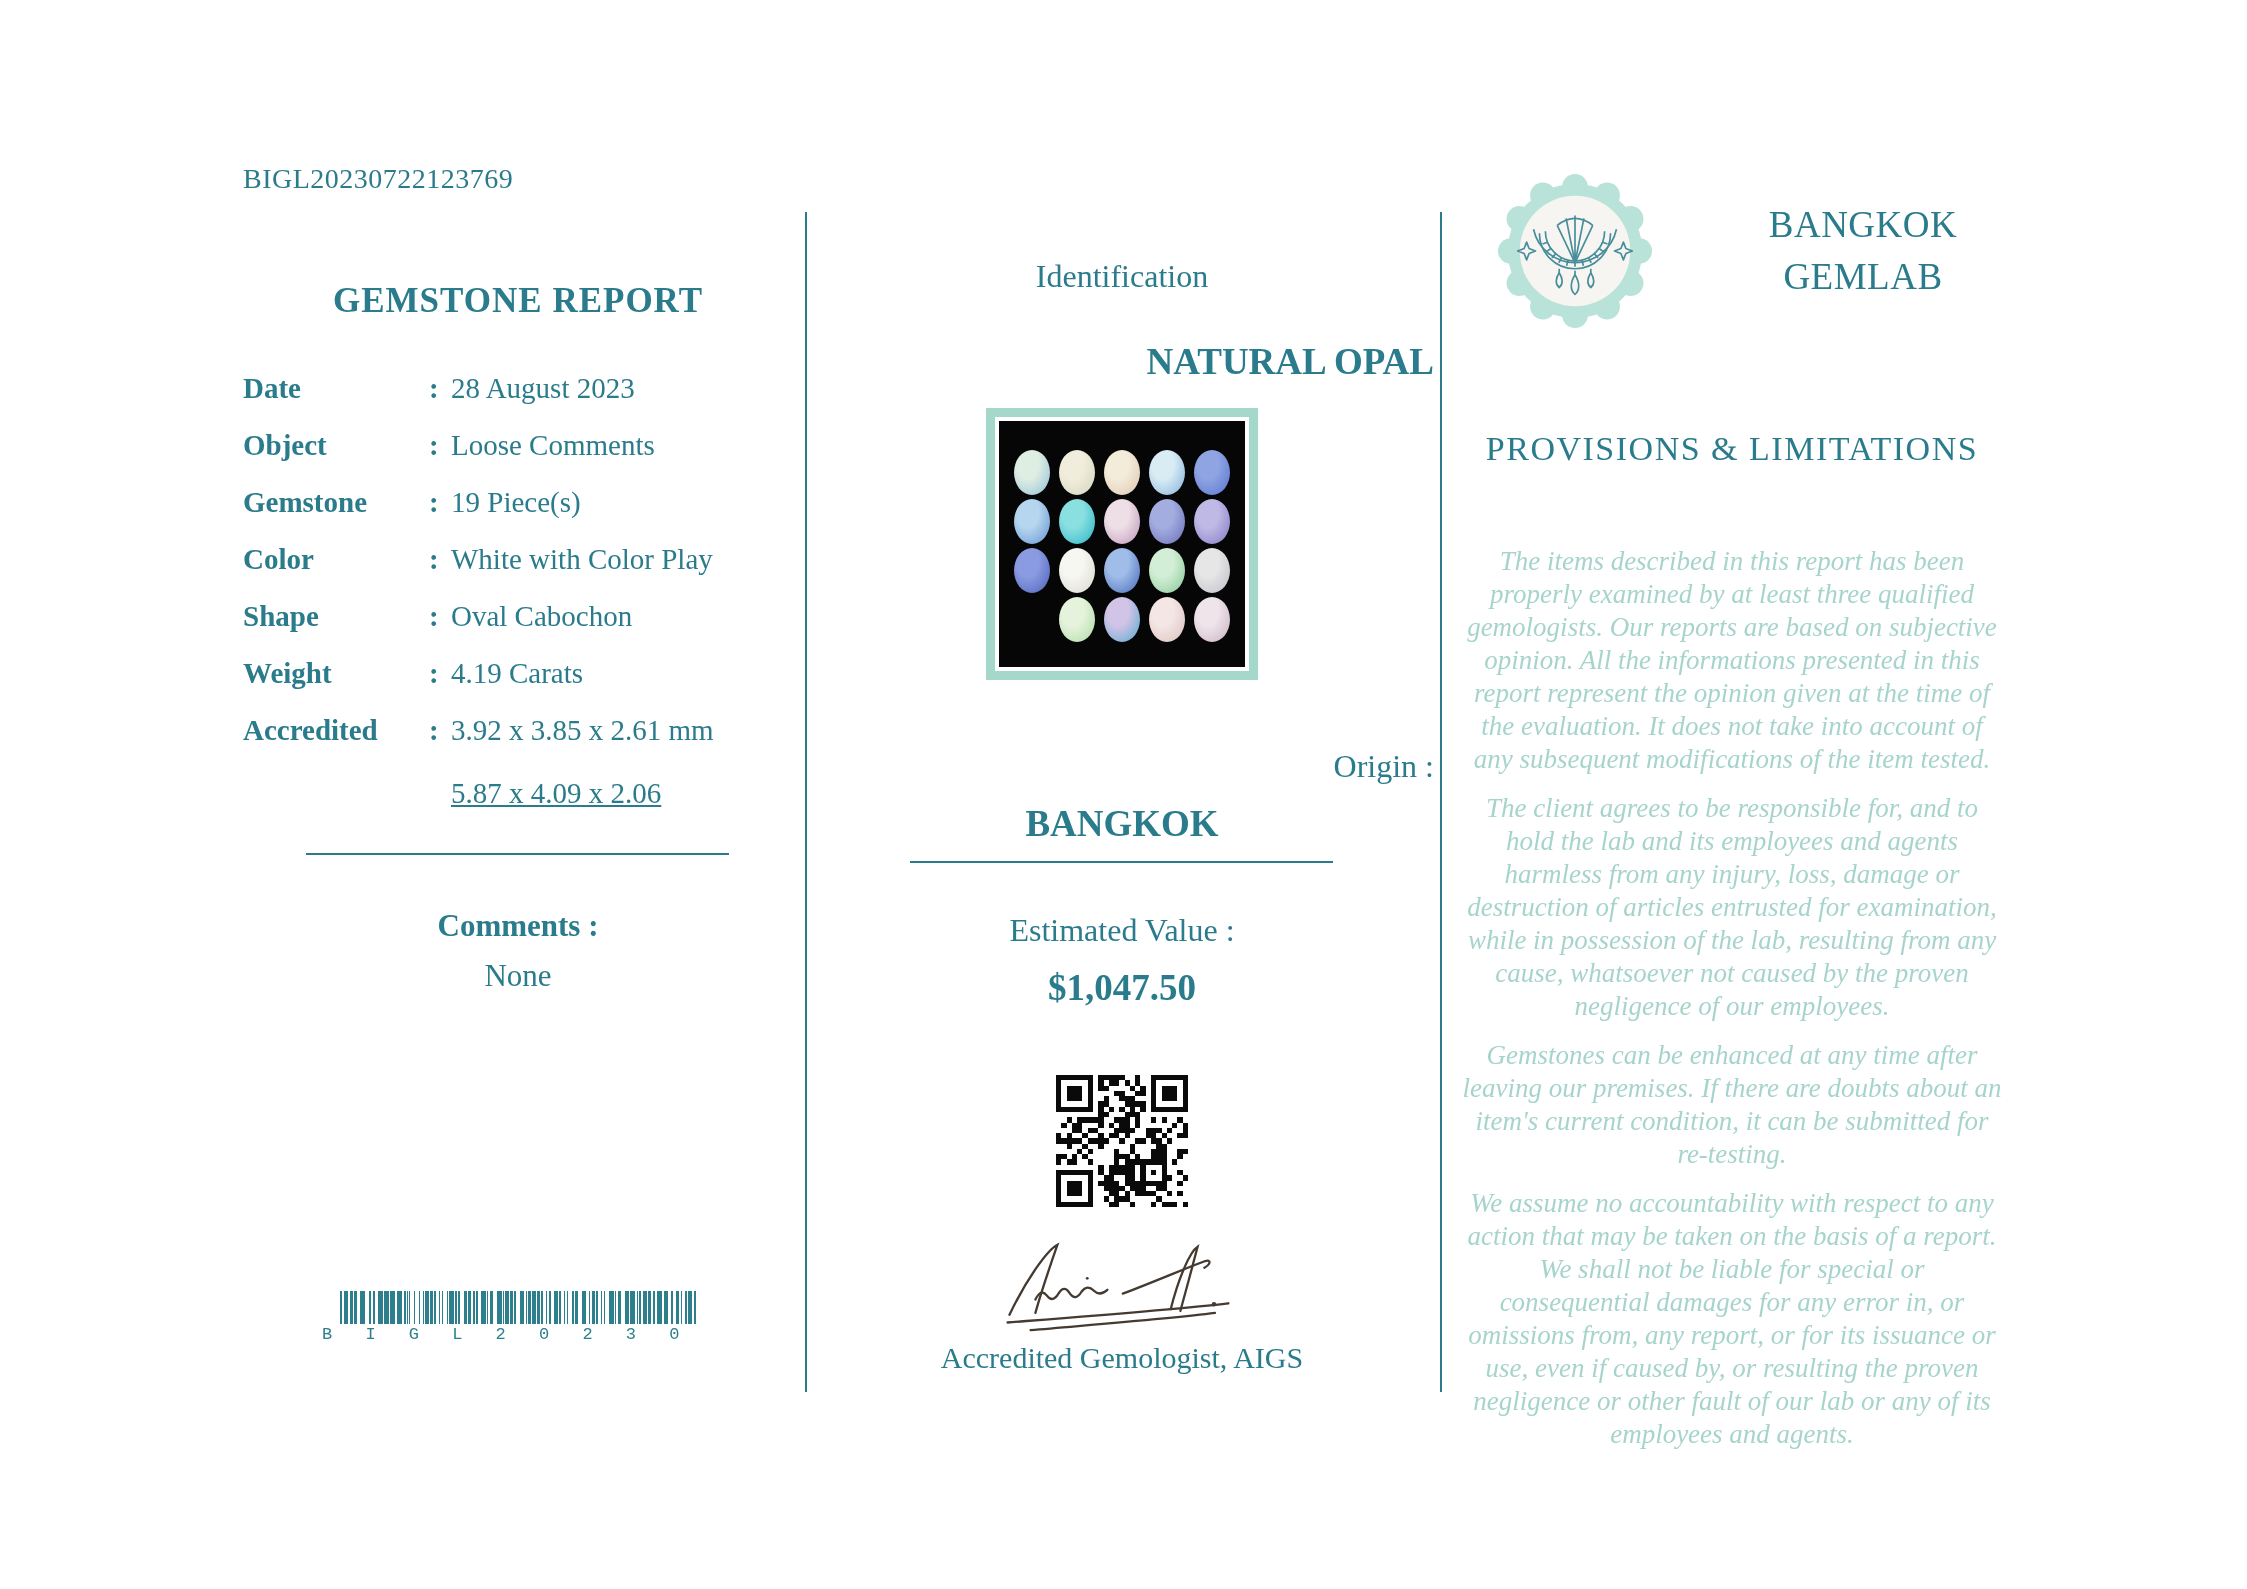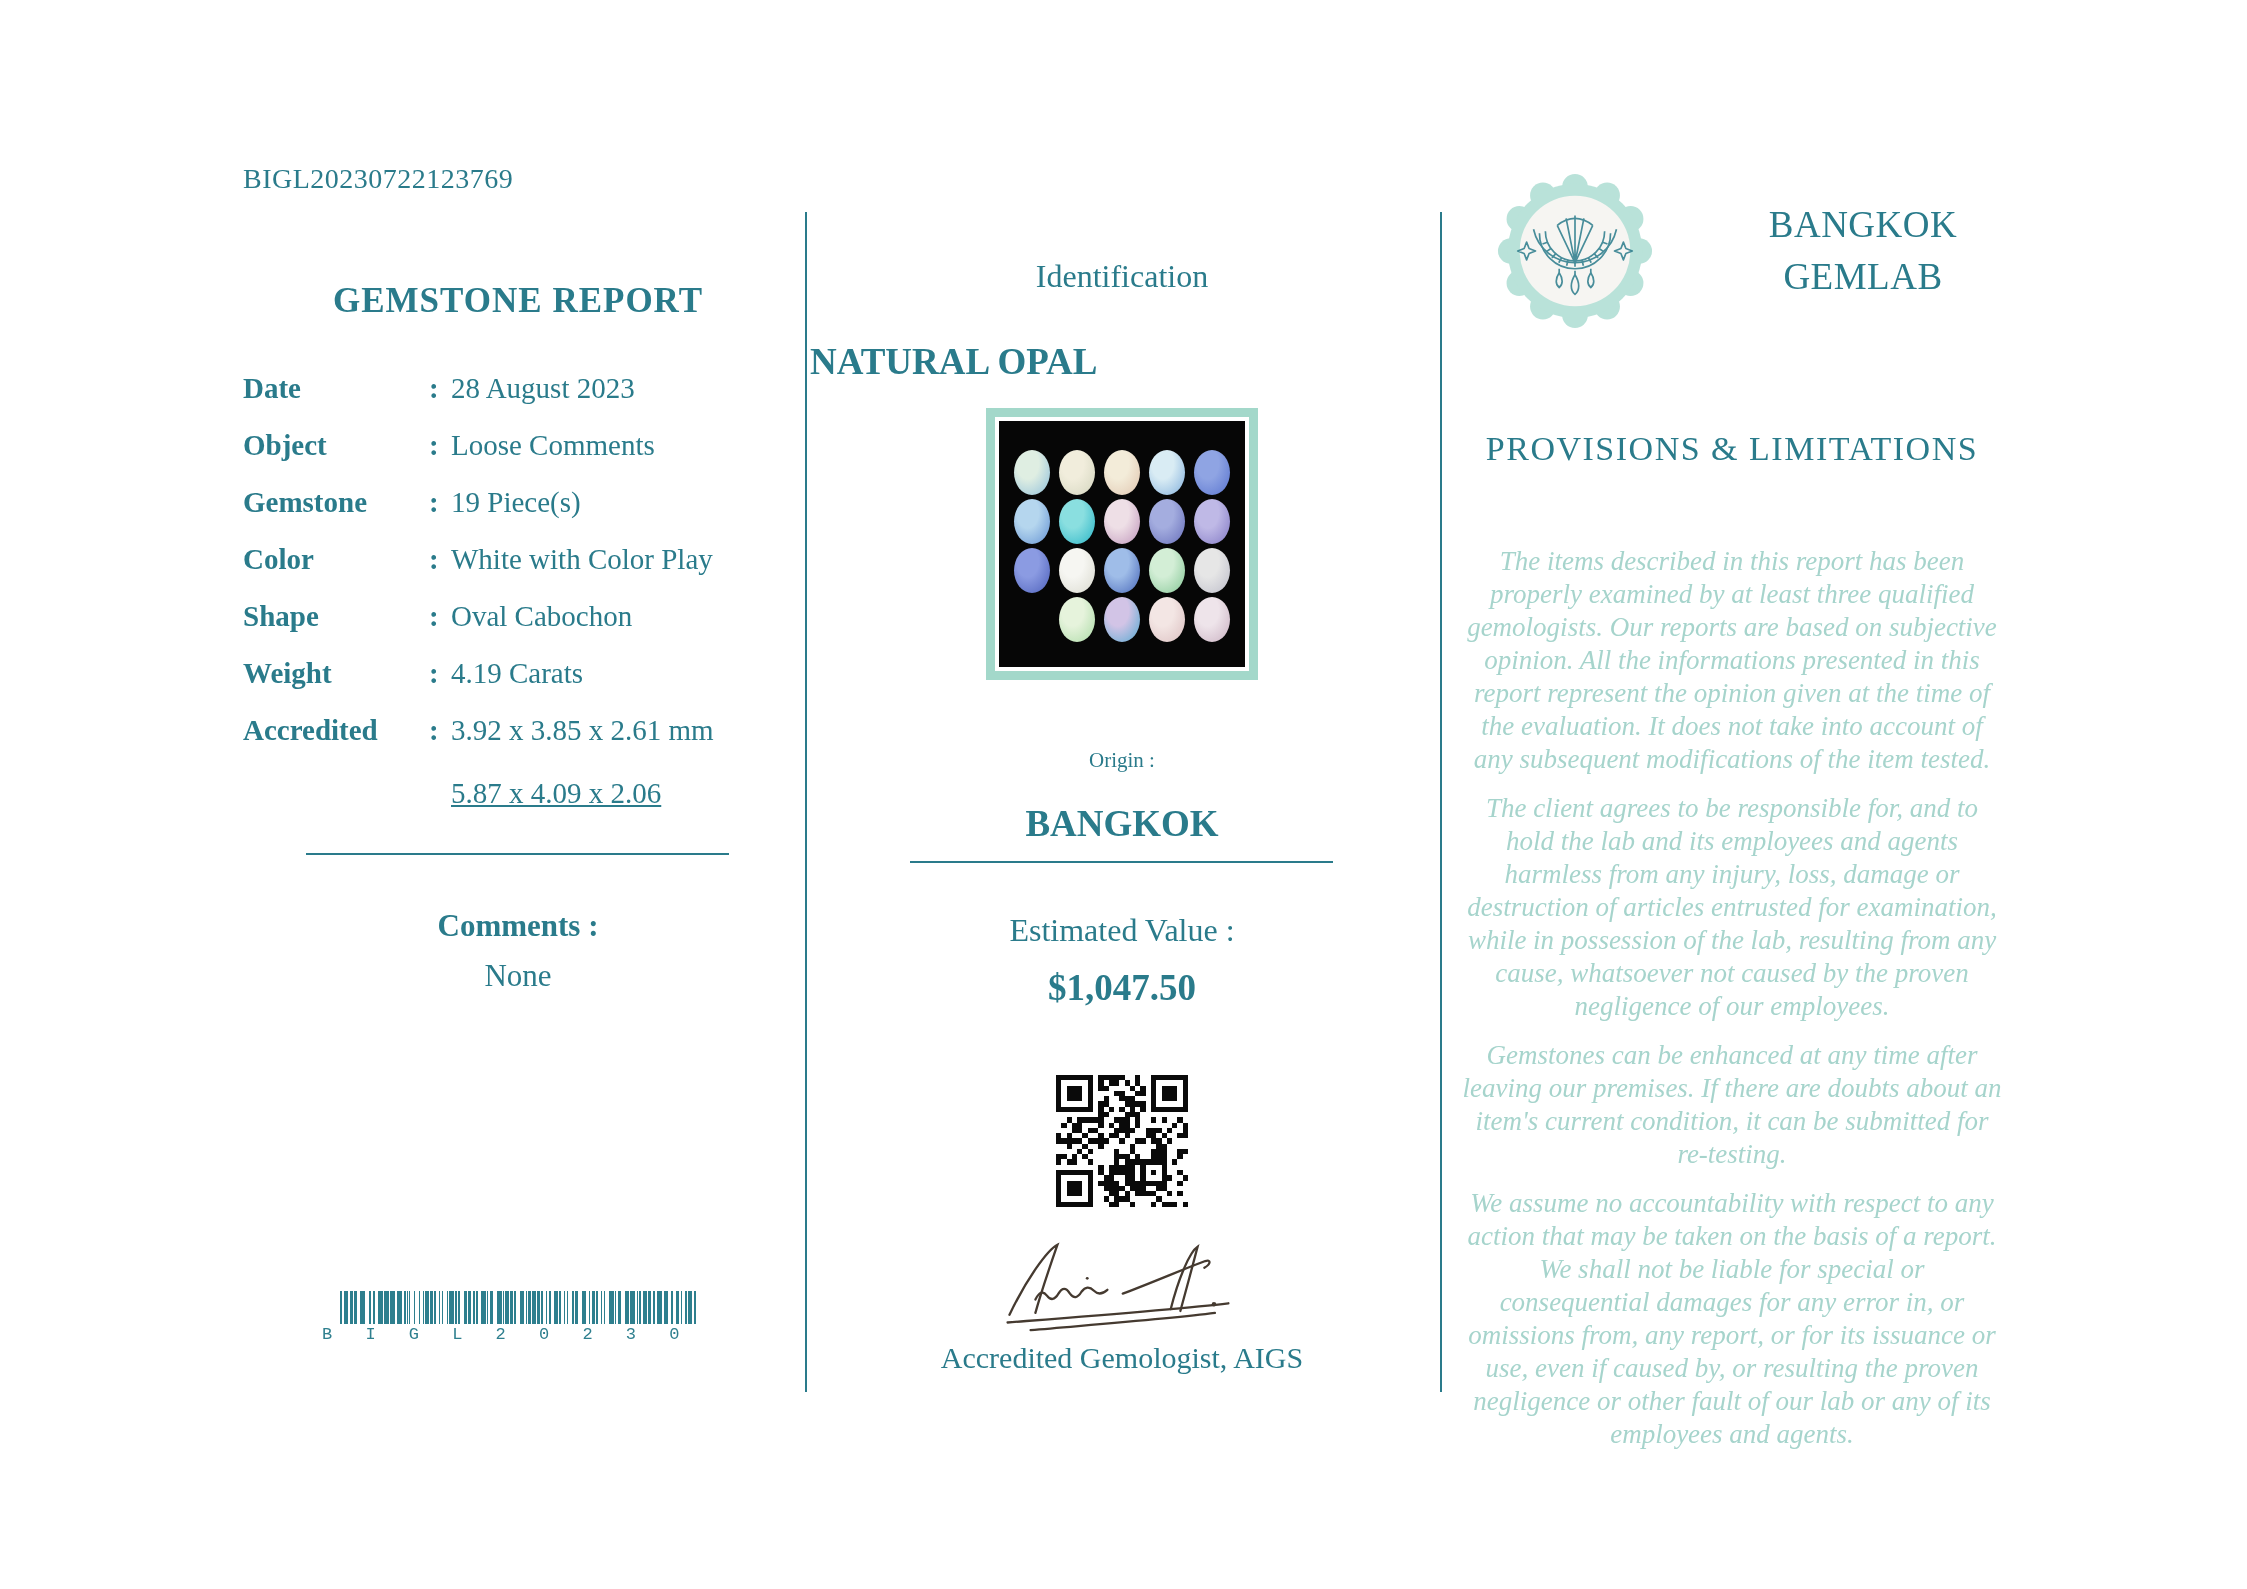--- a/index.html
+++ b/index.html
@@ -31,29 +31,29 @@
   .barcode{position:absolute;top:1291px;left:85px;width:392px;}
   .barcode-bars{height:33px;display:flex;justify-content:center;align-items:stretch;overflow:hidden;}
   .barcode-bars .bar{background:#2e7f8e;flex:0 0 auto;}
   .barcode-bars .gap{background:transparent;flex:0 0 auto;}
   .barcode-text{margin-top:1px;text-align:center;white-space:nowrap;overflow:hidden;
                 font-family:"Liberation Mono","DejaVu Sans Mono",monospace;
                 font-size:17px;letter-spacing:11.5px;color:#2e7f8e;}
 
   
   .ident-label{position:absolute;top:258px;width:100%;text-align:center;font-size:32px;}
-  .ident-value{position:absolute;top:340px;width:100%;text-align:left;font-size:37px;font-weight:bold;}
+  .ident-value{position:absolute;top:340px;width:100%;text-align:right;font-size:37px;font-weight:bold;}
   .photo{position:absolute;top:408px;left:176px;width:272px;height:272px;box-sizing:border-box;
          border:9px solid #a3d8ca;background:#ffffff;padding:4px;}
   .photo-black{width:100%;height:100%;background:#060606;display:grid;
                grid-template-columns:repeat(5,45px);grid-auto-rows:49px;
                justify-content:center;align-content:start;padding-top:27px;box-sizing:border-box;}
   .photo-black .cell{display:flex;align-items:center;justify-content:center;}
   .opal{width:36px;height:45px;border-radius:50%;}
-  .origin-label{position:absolute;top:748px;width:100%;text-align:center;font-size:21px;}
+  .origin-label{position:absolute;top:748px;width:100%;text-align:right;font-size:32px;}
   .origin-value{position:absolute;top:802px;width:100%;text-align:center;font-size:37px;font-weight:bold;}
   #rule-mid{top:853px;left:100px;width:423px;}
   .est-label{position:absolute;top:912px;width:100%;text-align:center;font-size:32px;}
   .est-value{position:absolute;top:966px;width:100%;text-align:center;font-size:37px;font-weight:bold;}
   #qr{position:absolute;top:1075px;left:246px;}
   .signature{position:absolute;top:1238px;left:182px;}
   .gemologist{position:absolute;top:1341px;width:100%;text-align:center;font-size:30px;}
 
   
   .brand-header{position:absolute;top:172px;left:44px;width:556px;display:flex;

